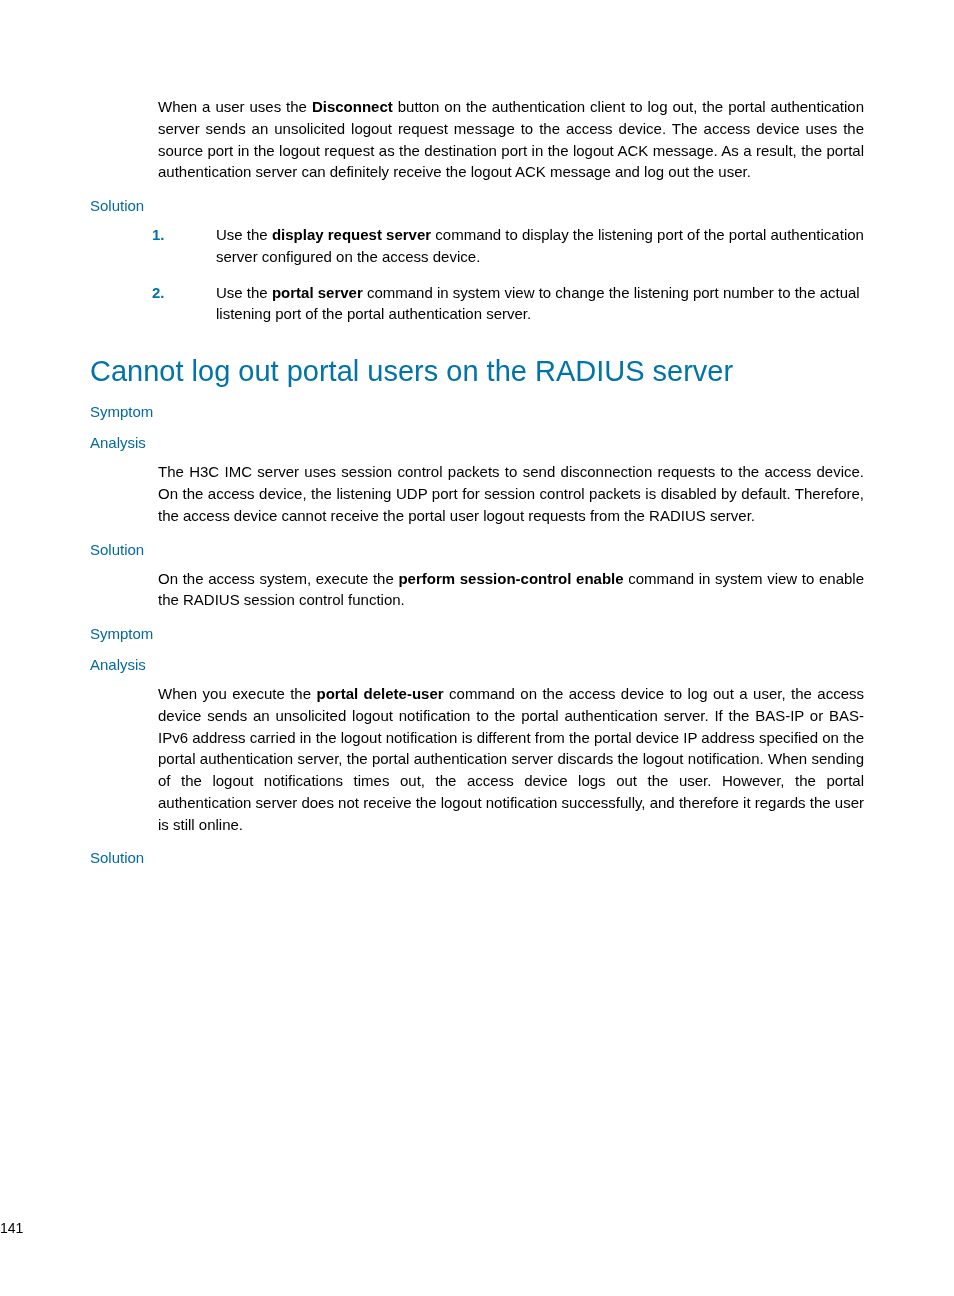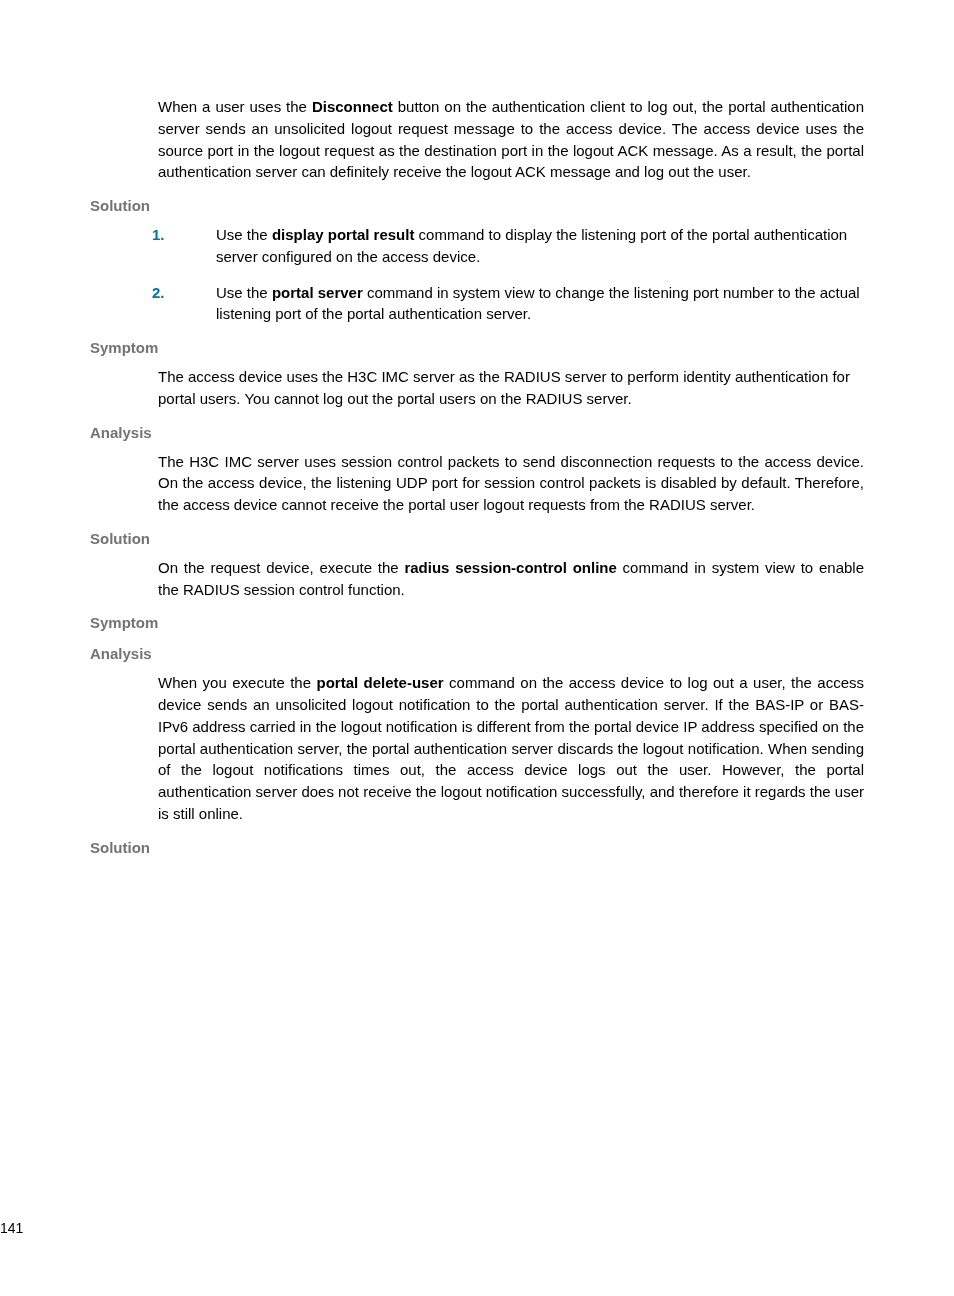--- a/index.html
+++ b/index.html
@@ -24,22 +24,22 @@
   p {
     margin: 0 0 8px 0;
     font-size: 15px;
     line-height: 1.45;
     font-weight: 300;
   }
   p.justify {
     text-align: justify;
   }
   .sub-head {
-    color: #737373;
-    font-weight: 700;
+    color: #0369a1;
+    font-weight: 400;
     font-size: 15px;
     margin: 14px 0 10px 0;
   }
   .section-title {
     color: #0073a8;
     font-weight: 300;
     font-size: 29px;
     line-height: 1.25;
     margin: 28px 0 14px 0;
   }
@@ -83,43 +83,41 @@
     <p class="justify">
       <span>When a user uses the </span><span class="b">Disconnect</span><span> button on the authentication client to log out, the portal authentication server sends an unsolicited logout request message to the access device. The access device uses the source port in the logout request as the destination port in the logout ACK message. As a result, the portal authentication server can definitely receive the logout ACK message and log out the user.</span>
     </p>
   </div>
 
   <div class="sub-head">Solution</div>
 
   <ol class="steps">
     <li>
       <span class="num">1.</span>
-      <span>Use the </span><span class="b">display portal result</span><span> command to display the listening port of the portal authentication server configured on the access device.</span>
+      <span>Use the </span><span class="b">display request server</span><span> command to display the listening port of the portal authentication server configured on the access device.</span>
     </li>
     <li>
       <span class="num">2.</span>
       <span>Use the </span><span class="b">portal server</span><span> command in system view to change the listening port number to the actual listening port of the portal authentication server.</span>
     </li>
   </ol>
 
+  <h2 class="section-title">Cannot log out portal users on the RADIUS server</h2>
 
   <div class="sub-head">Symptom</div>
-  <div class="body-indent">
-    <p>The access device uses the H3C IMC server as the RADIUS server to perform identity authentication for portal users. You cannot log out the portal users on the RADIUS server.</p>
-  </div>
 
   <div class="sub-head">Analysis</div>
   <div class="body-indent">
     <p class="justify">The H3C IMC server uses session control packets to send disconnection requests to the access device. On the access device, the listening UDP port for session control packets is disabled by default. Therefore, the access device cannot receive the portal user logout requests from the RADIUS server.</p>
   </div>
 
   <div class="sub-head">Solution</div>
   <div class="body-indent">
     <p class="justify">
-      <span>On the request device, execute the </span><span class="b">radius session-control online</span><span> command in system view to enable the RADIUS session control function.</span>
+      <span>On the access system, execute the </span><span class="b">perform session-control enable</span><span> command in system view to enable the RADIUS session control function.</span>
     </p>
   </div>
 
 
   <div class="sub-head">Symptom</div>
 
   <div class="sub-head">Analysis</div>
   <div class="body-indent">
     <p class="justify">
       <span>When you execute the </span><span class="b">portal delete-user</span><span> command on the access device to log out a user, the access device sends an unsolicited logout notification to the portal authentication server. If the BAS-IP or BAS-IPv6 address carried in the logout notification is different from the portal device IP address specified on the portal authentication server, the portal authentication server discards the logout notification. When sending of the logout notifications times out, the access device logs out the user. However, the portal authentication server does not receive the logout notification successfully, and therefore it regards the user is still online.</span>

